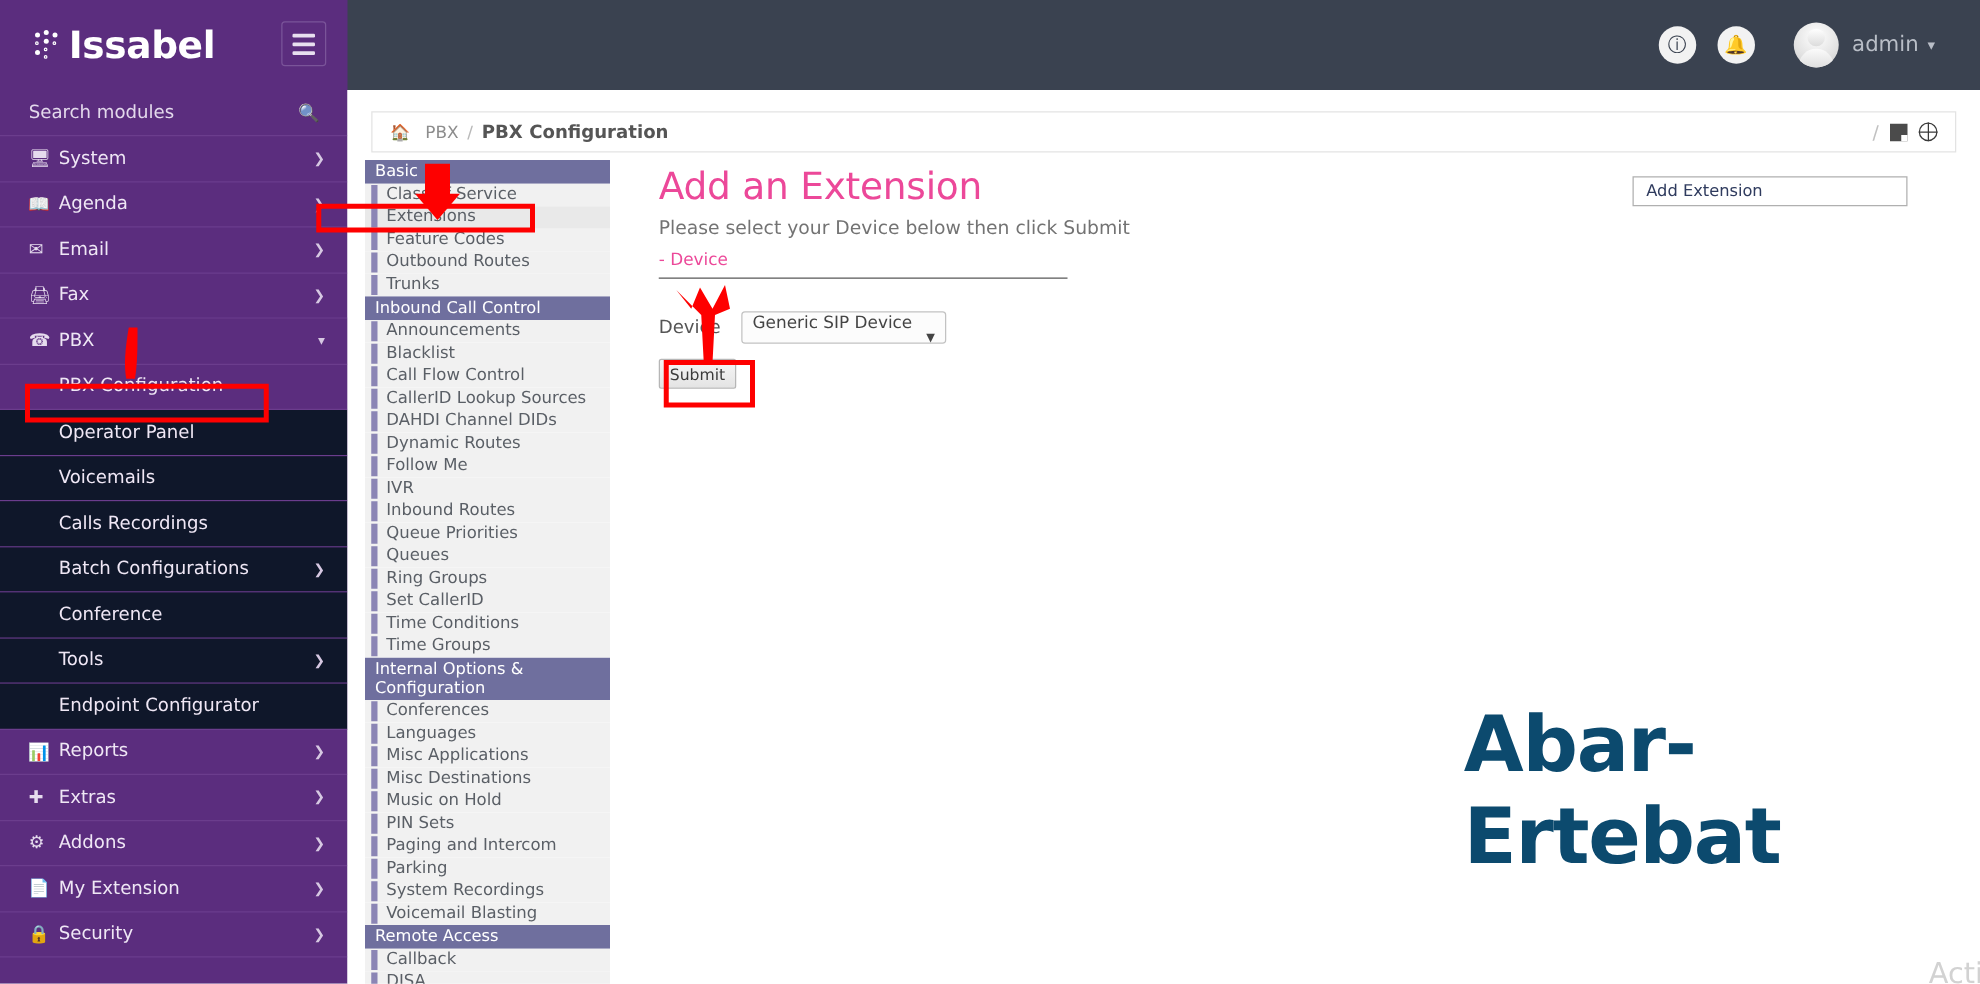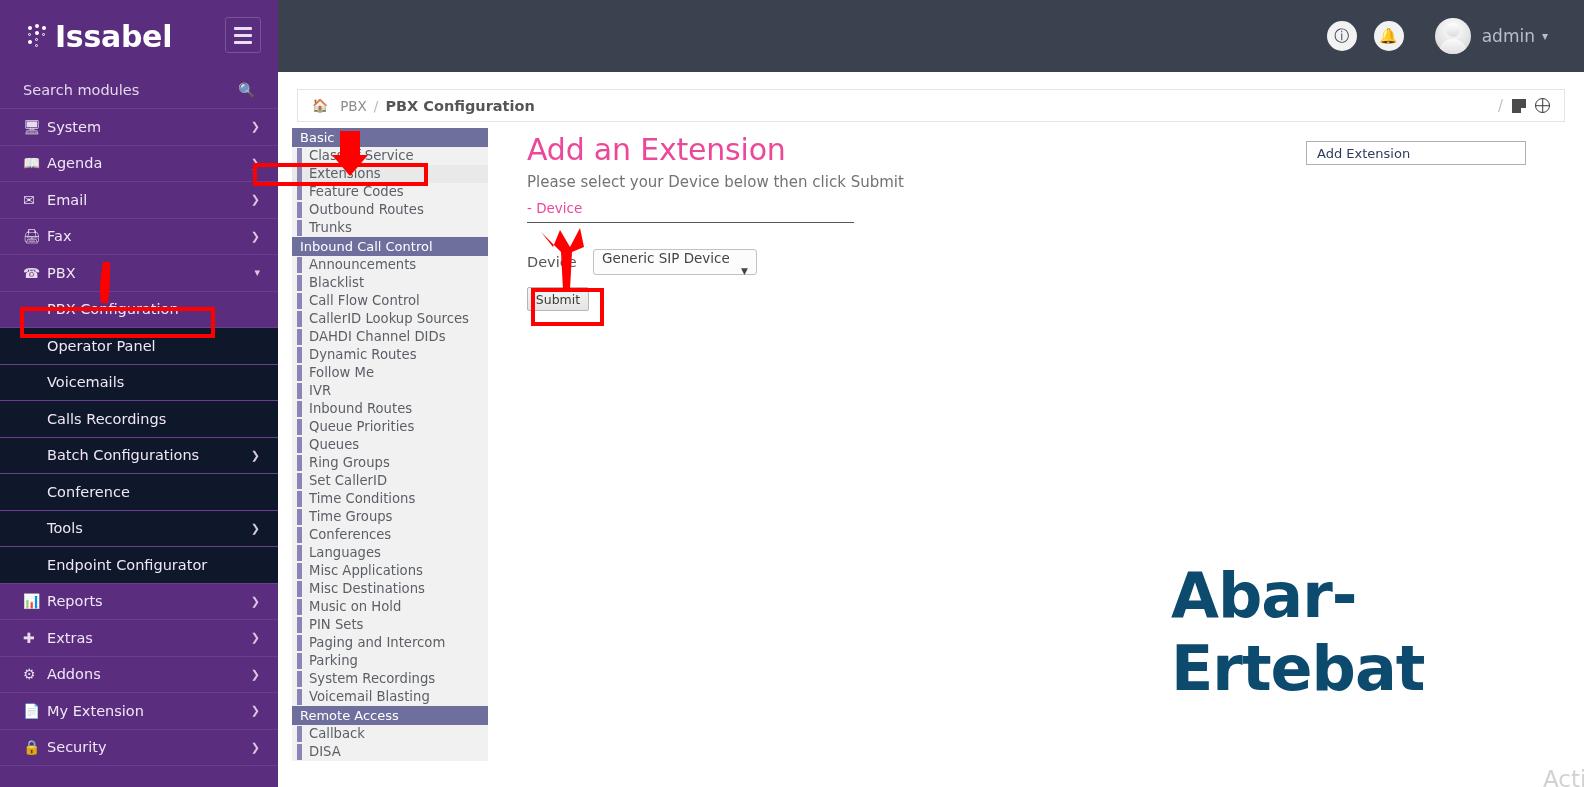--- a/index.html
+++ b/index.html
@@ -334,20 +334,21 @@
       <div class="pm-item">Follow Me</div>
       <div class="pm-item">IVR</div>
       <div class="pm-item">Inbound Routes</div>
       <div class="pm-item">Queue Priorities</div>
       <div class="pm-item">Queues</div>
       <div class="pm-item">Ring Groups</div>
       <div class="pm-item">Set CallerID</div>
       <div class="pm-item">Time Conditions</div>
       <div class="pm-item">Time Groups</div>
 
+      <div class="pm-head">Internal Options &amp; Configuration</div>
       <div class="pm-item">Conferences</div>
       <div class="pm-item">Languages</div>
       <div class="pm-item">Misc Applications</div>
       <div class="pm-item">Misc Destinations</div>
       <div class="pm-item">Music on Hold</div>
       <div class="pm-item">PIN Sets</div>
       <div class="pm-item">Paging and Intercom</div>
       <div class="pm-item">Parking</div>
       <div class="pm-item">System Recordings</div>
       <div class="pm-item">Voicemail Blasting</div>

